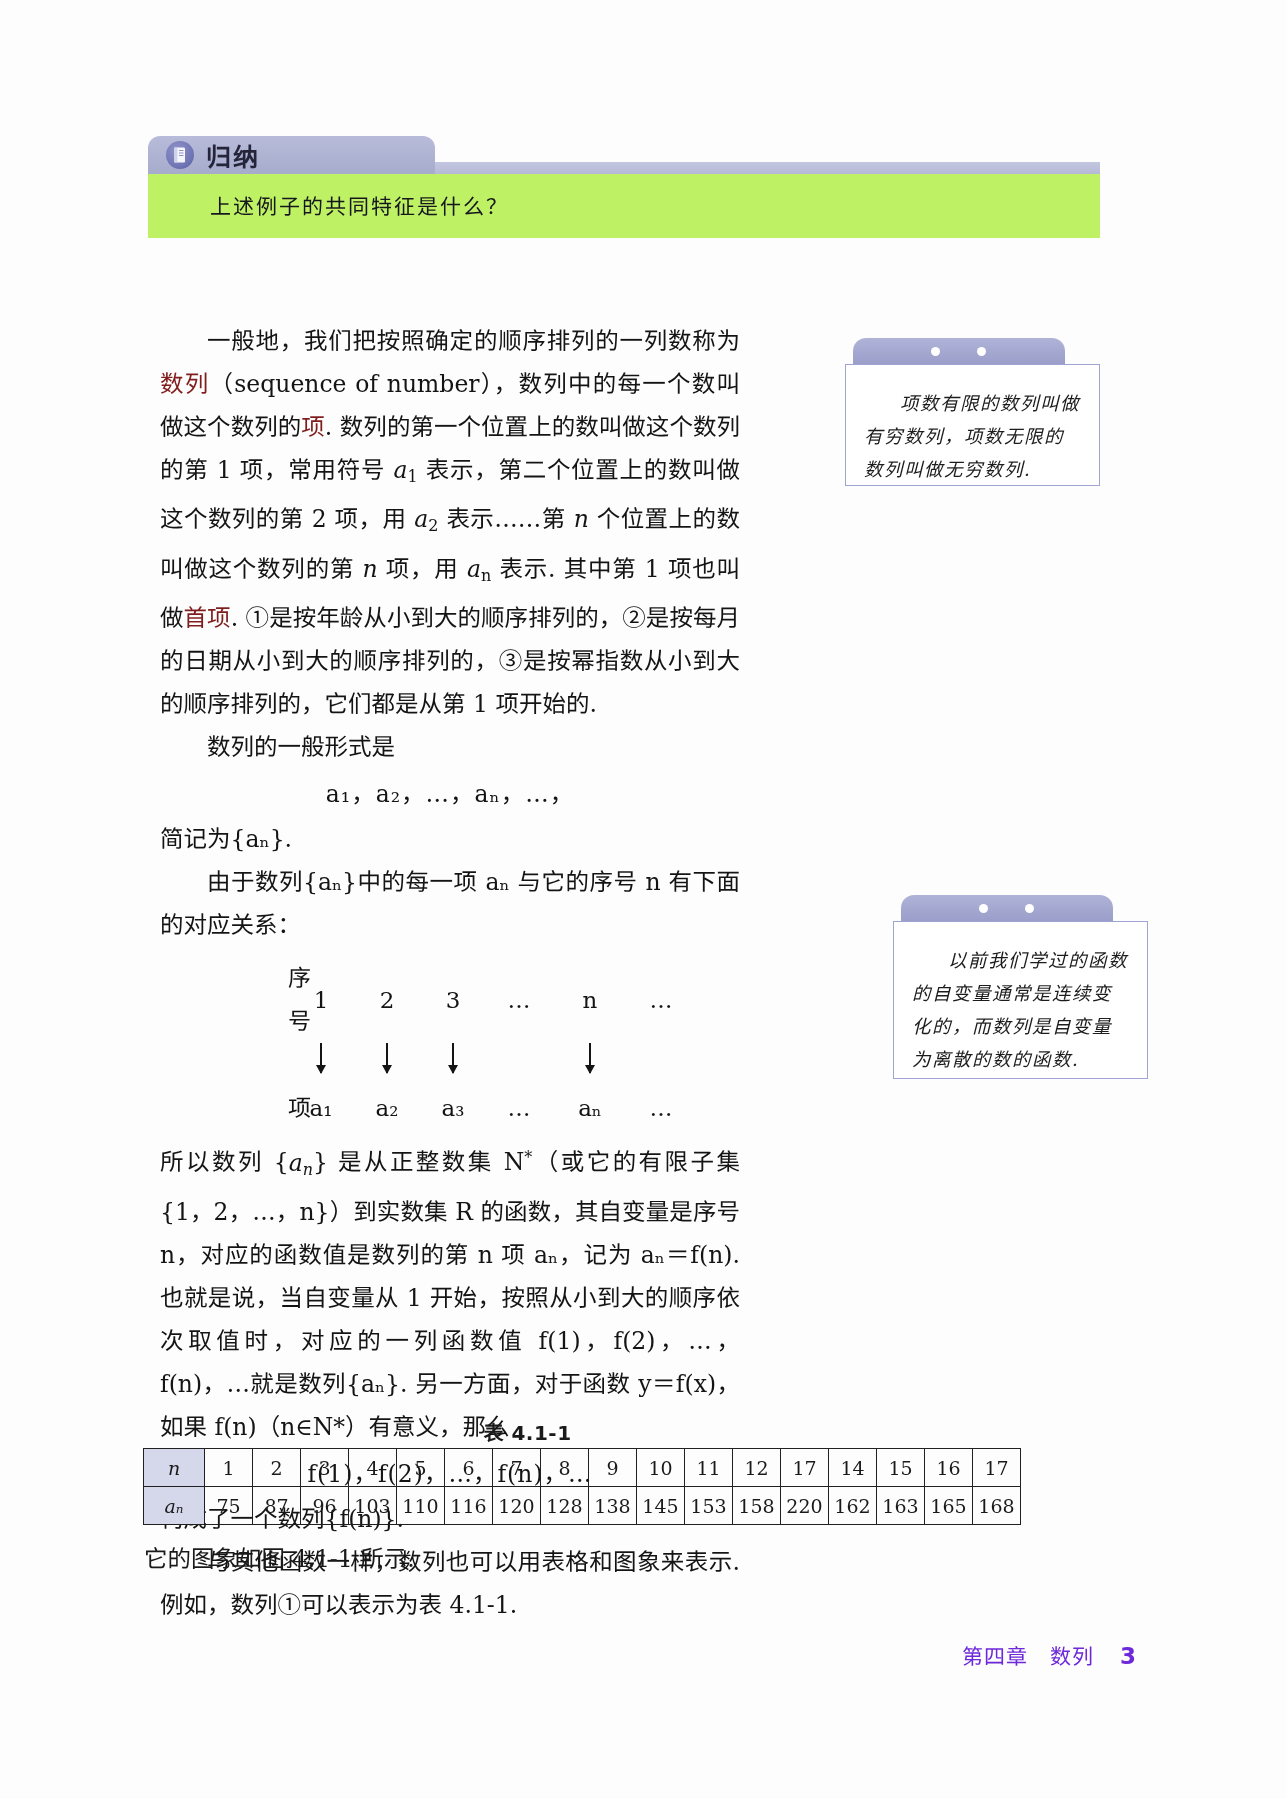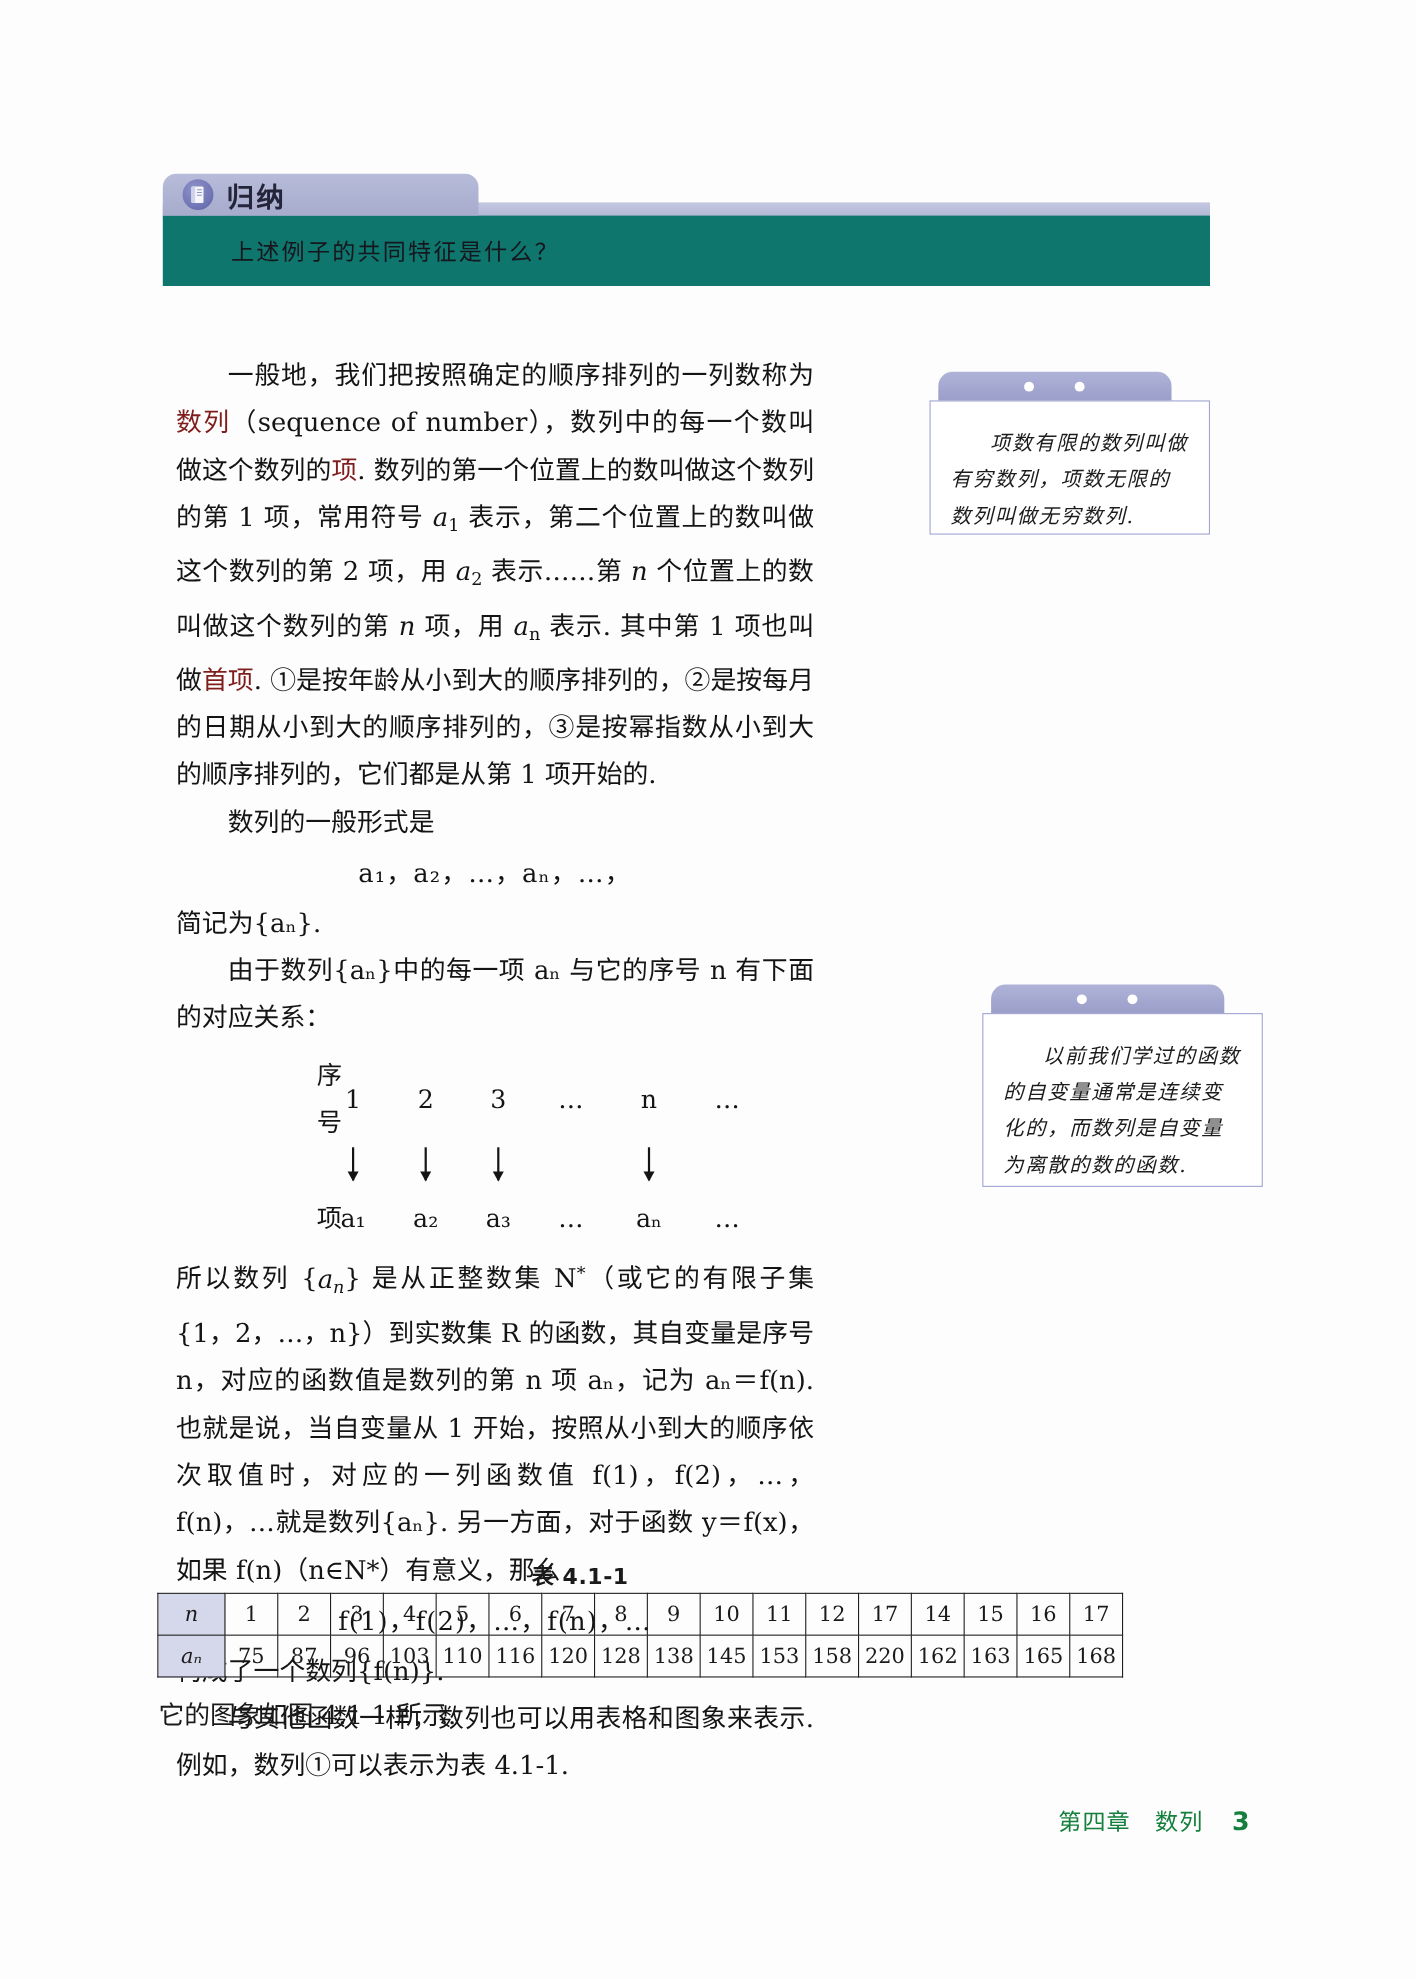--- a/index.html
+++ b/index.html
@@ -20,21 +20,21 @@
   .page {
     position: absolute;
     inset: 0;
     background: #fdfdfd;
   }
 
   
   .callout {
     position: absolute;
     left: 148px;
-    top: 158px;
+    top: 136px;
     width: 952px;
   }
   .callout-tab {
     position: relative;
     width: 287px;
     height: 38px;
     background: linear-gradient(180deg, #b8bcda 0%, #a7abcc 100%);
     border-radius: 12px 12px 0 0;
     display: flex;
     align-items: center;
@@ -68,21 +68,21 @@
     width: 952px;
     height: 14px;
     background: linear-gradient(180deg, #c3c7e0 0%, #b3b7d4 100%);
     z-index: 1;
   }
   .callout-body {
     position: relative;
     margin-top: 0;
     width: 952px;
     min-height: 56px;
-    background: #0f766e;
+    background: #bef264;
     box-sizing: border-box;
     padding: 16px 0 18px 62px;
     z-index: 2;
   }
   .callout-question {
     font-family: "DejaVu Sans", "Liberation Sans", sans-serif;
     font-size: 21px;
     color: #16161d;
     letter-spacing: 2px;
   }
@@ -235,21 +235,21 @@
   
   .footer {
     position: absolute;
     left: 0;
     right: 0;
     top: 1640px;
     text-align: right;
     padding-right: 150px;
     font-family: "DejaVu Sans", "Liberation Sans", sans-serif;
     font-size: 21px;
-    color: #15803d;
+    color: #6d28d9;
     letter-spacing: 1px;
   }
   .footer .chap { margin-right: 26px; }
   .footer .pageno { font-weight: 700; font-size: 23px; }
 </style>
 </head>
 <body>
 
 <div class="page">
 

